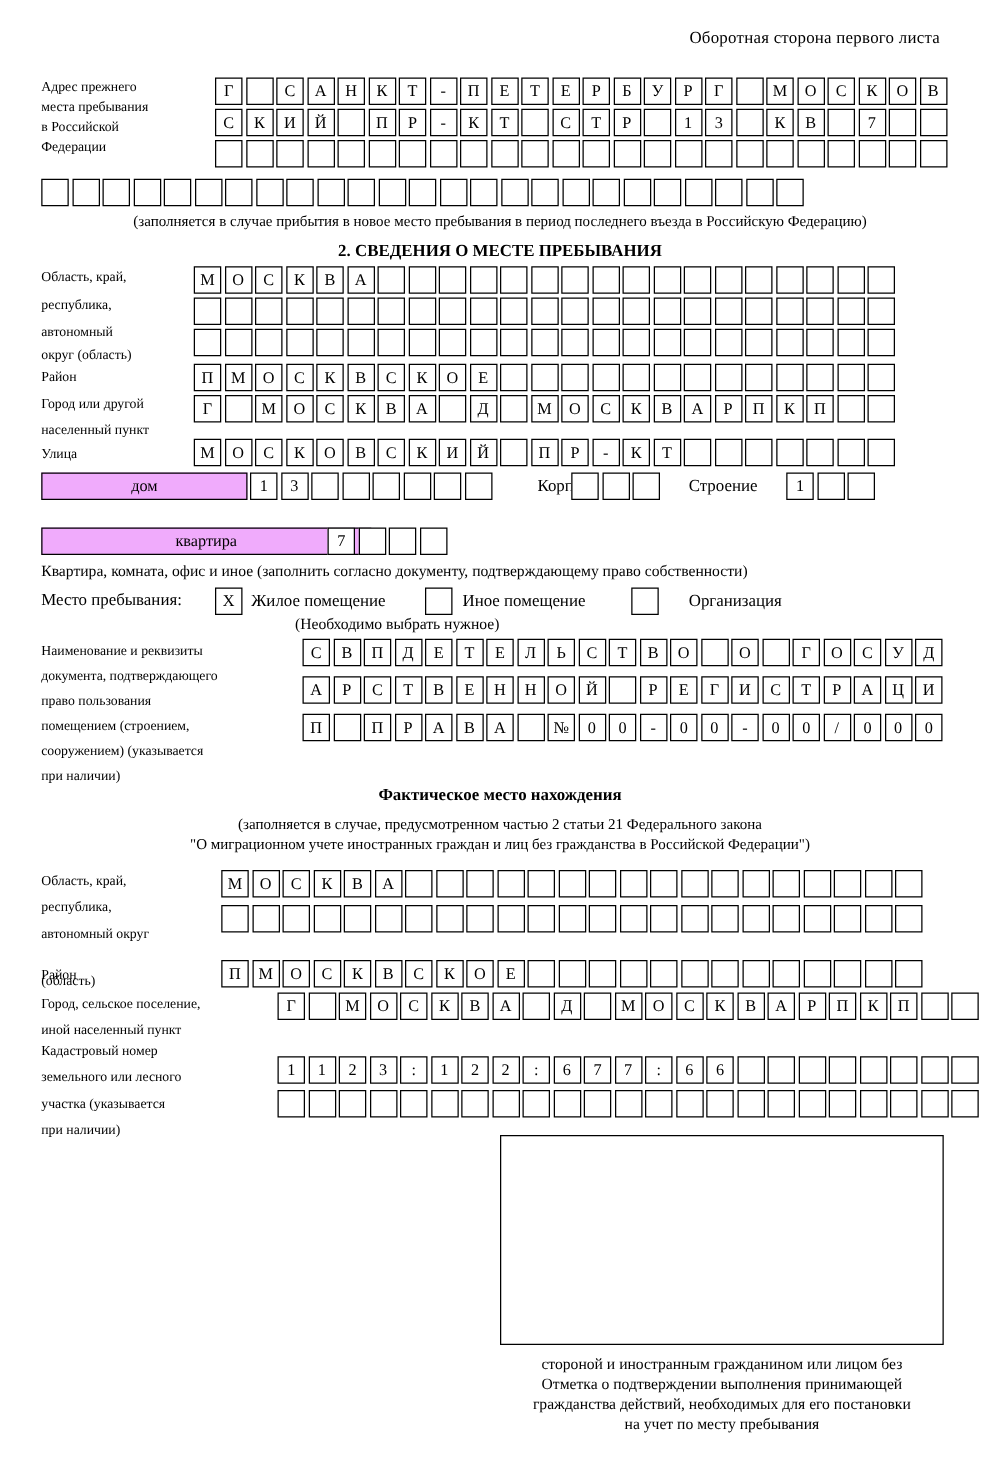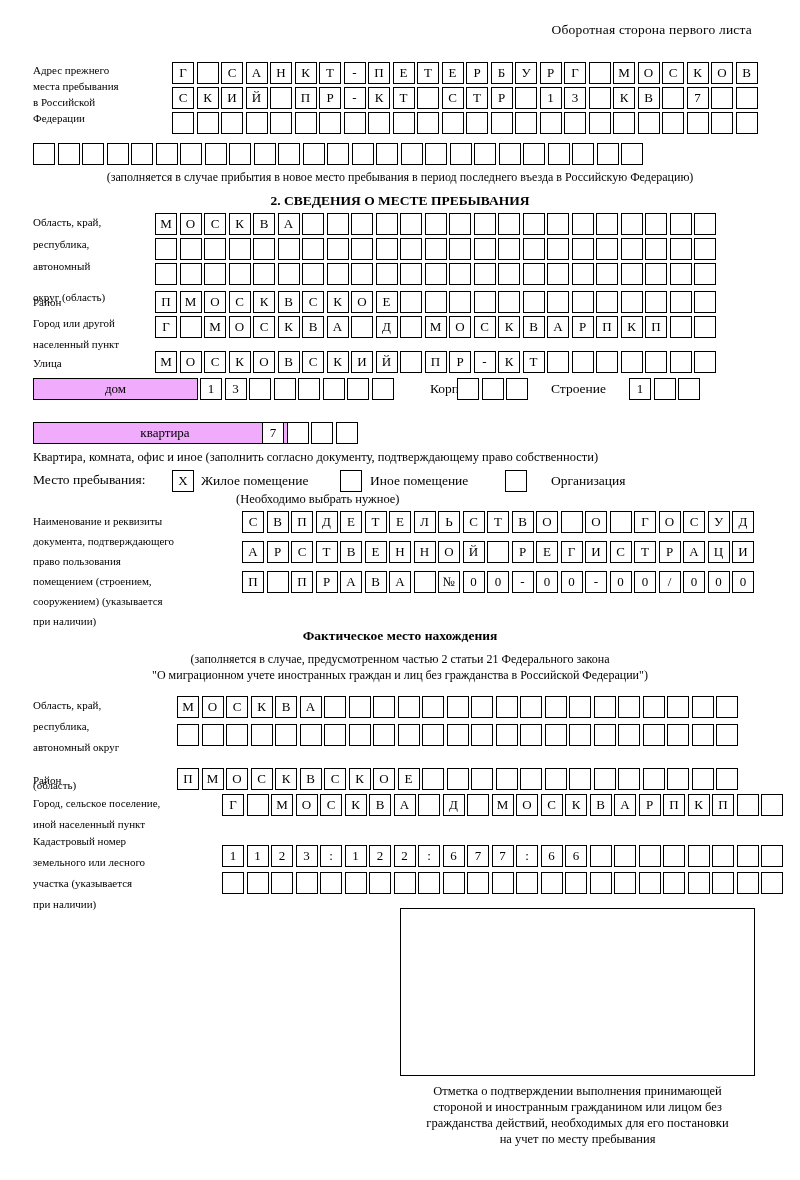--- a/index.html
+++ b/index.html
@@ -205,21 +205,21 @@
     <div class="bx"></div>
   </div>
 
   <div class="abs note" style="left:33px; top:170px; width:734px;font-family:Liberation Serif, serif;">(заполняется в случае прибытия в новое место пребывания в период последнего въезда в Российскую Федерацию)</div>
 
   <div class="abs sect-title" style="left:33px; top:193px; width:734px;">2. СВЕДЕНИЯ О МЕСТЕ ПРЕБЫВАНИЯ</div>
 
   <div class="abs" style="left:33px; top:214px; width:120px;">
     <div class="lbl" style="margin-bottom:6px;">Область, край,</div>
     <div class="lbl" style="margin-bottom:6px;">республика,</div>
-    <div class="lbl" style="margin-bottom:15px;">автономный</div>
+    <div class="lbl" style="margin-bottom:2px;">автономный</div>
     <div class="lbl">округ (область)</div>
   </div>
 
   <div class="abs boxrow" style="left:155px; top:213px;">
     <div class="bx">М</div>
     <div class="bx">О</div>
     <div class="bx">С</div>
     <div class="bx">К</div>
     <div class="bx">В</div>
     <div class="bx">А</div>
@@ -668,19 +668,19 @@
     <div class="bx"></div>
     <div class="bx"></div>
     <div class="bx"></div>
     <div class="bx"></div>
     <div class="bx"></div>
     <div class="bx"></div>
   </div>
 
   <div class="abs bigbox" style="left:400px; top:908px; width:355px; height:168px;"></div>
   <div class="abs cap" style="left:395px; top:1083px; width:365px;">
+    <div>стороной и иностранным гражданином или лицом без</div>
     <div>Отметка о подтверждении выполнения принимающей</div>
-    <div>стороной и иностранным гражданином или лицом без</div>
     <div>гражданства действий, необходимых для его постановки</div>
     <div>на учет по месту пребывания</div>
   </div>
 
 </div>
 
 </body></html>

